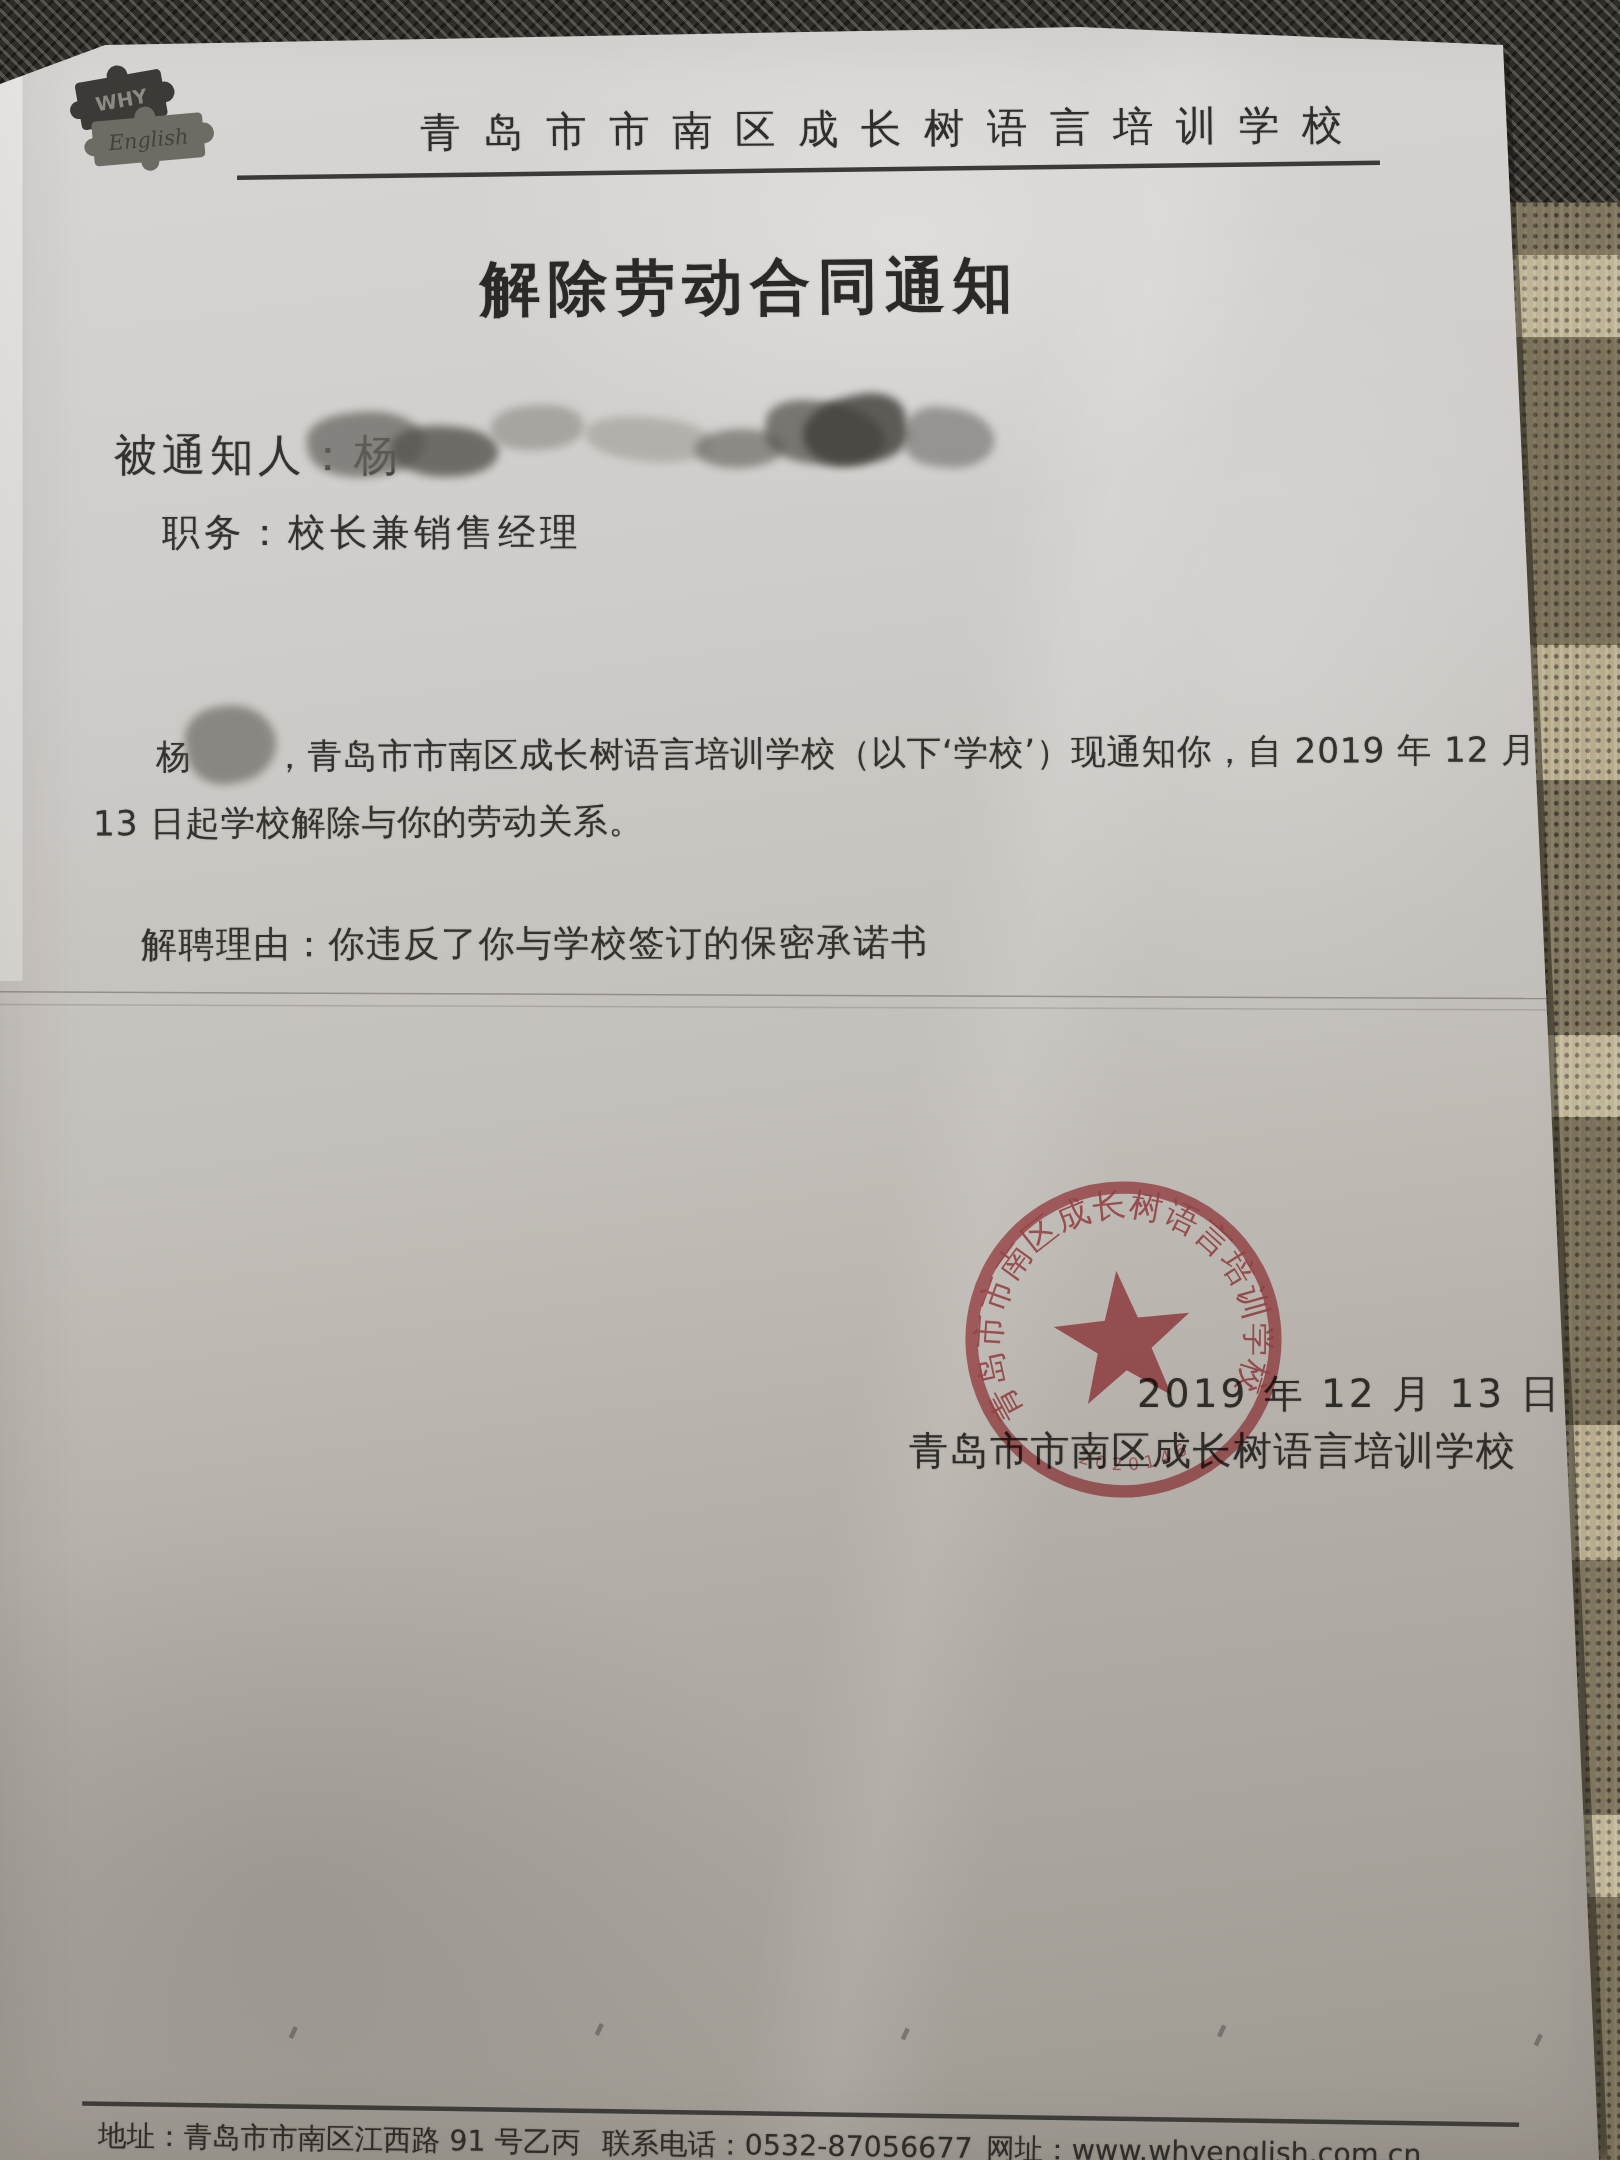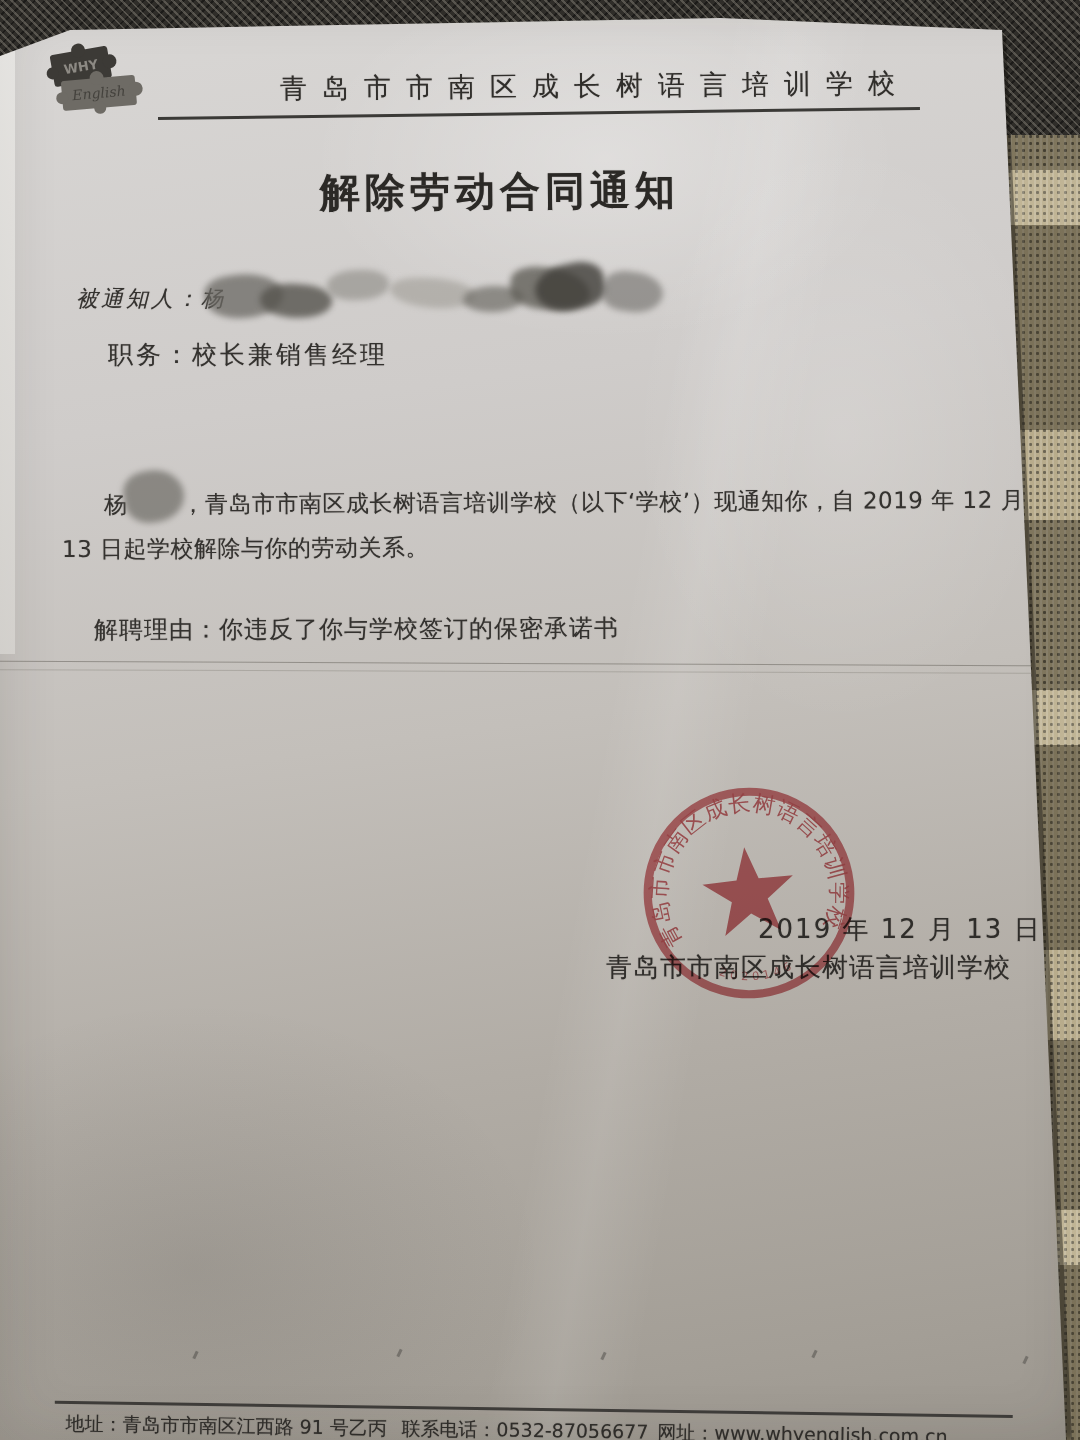--- a/index.html
+++ b/index.html
@@ -47,21 +47,21 @@
   }
   .under-sheet{
     position:absolute;left:0;top:34px;width:15px;height:620px;
     background:linear-gradient(180deg,#ecebe8,#d9d7d3);opacity:.75;
   }
   
   .t{position:absolute;white-space:nowrap;color:#34322f;text-shadow:0 0 1px rgba(60,56,50,.45);}
   .letterhead{left:155px;top:68px;width:880px;text-align:center;font-size:27px;letter-spacing:15px;color:#302e2b;transform:rotate(-.5deg);}
   .letterhead-rule{position:absolute;left:158px;top:112px;width:762px;height:3px;background:#3b3a37;transform:rotate(-.75deg);}
   .doc-title{left:60px;top:164px;width:880px;text-align:center;font-size:40px;font-weight:bold;letter-spacing:5px;color:#2b2926;transform:rotate(-.4deg);}
-  .recipient-line{left:76px;top:284px;font-size:22px;letter-spacing:3px;font-style:italic;}
+  .recipient-line{left:76px;top:284px;font-size:29px;letter-spacing:3px;}
   .position-line{left:76px;top:338px;font-size:25px;letter-spacing:3px;margin-left:32px;}
   .body-line1{left:104px;top:487px;font-size:23px;letter-spacing:.5px;transform:rotate(-.3deg);}
   .body-line2{left:62px;top:533px;font-size:23px;letter-spacing:.5px;transform:rotate(-.3deg);}
   .reason-line{left:94px;top:613px;font-size:24px;letter-spacing:1px;transform:rotate(-.2deg);}
   .faint-rule-1{position:absolute;left:0;top:663px;width:1040px;height:1px;background:rgba(104,100,92,.55);transform:rotate(.25deg);}
   .faint-rule-2{position:absolute;left:0;top:671px;width:1040px;height:1px;background:rgba(116,112,104,.32);transform:rotate(.2deg);}
   .date-line{left:758px;top:912px;font-size:26px;letter-spacing:2px;color:#2f2d2a;}
   .signature-line{left:606px;top:950px;font-size:26px;letter-spacing:1px;color:#2f2d2a;}
   
   .scribble-band{position:absolute;left:205px;top:260px;width:460px;height:64px;}

